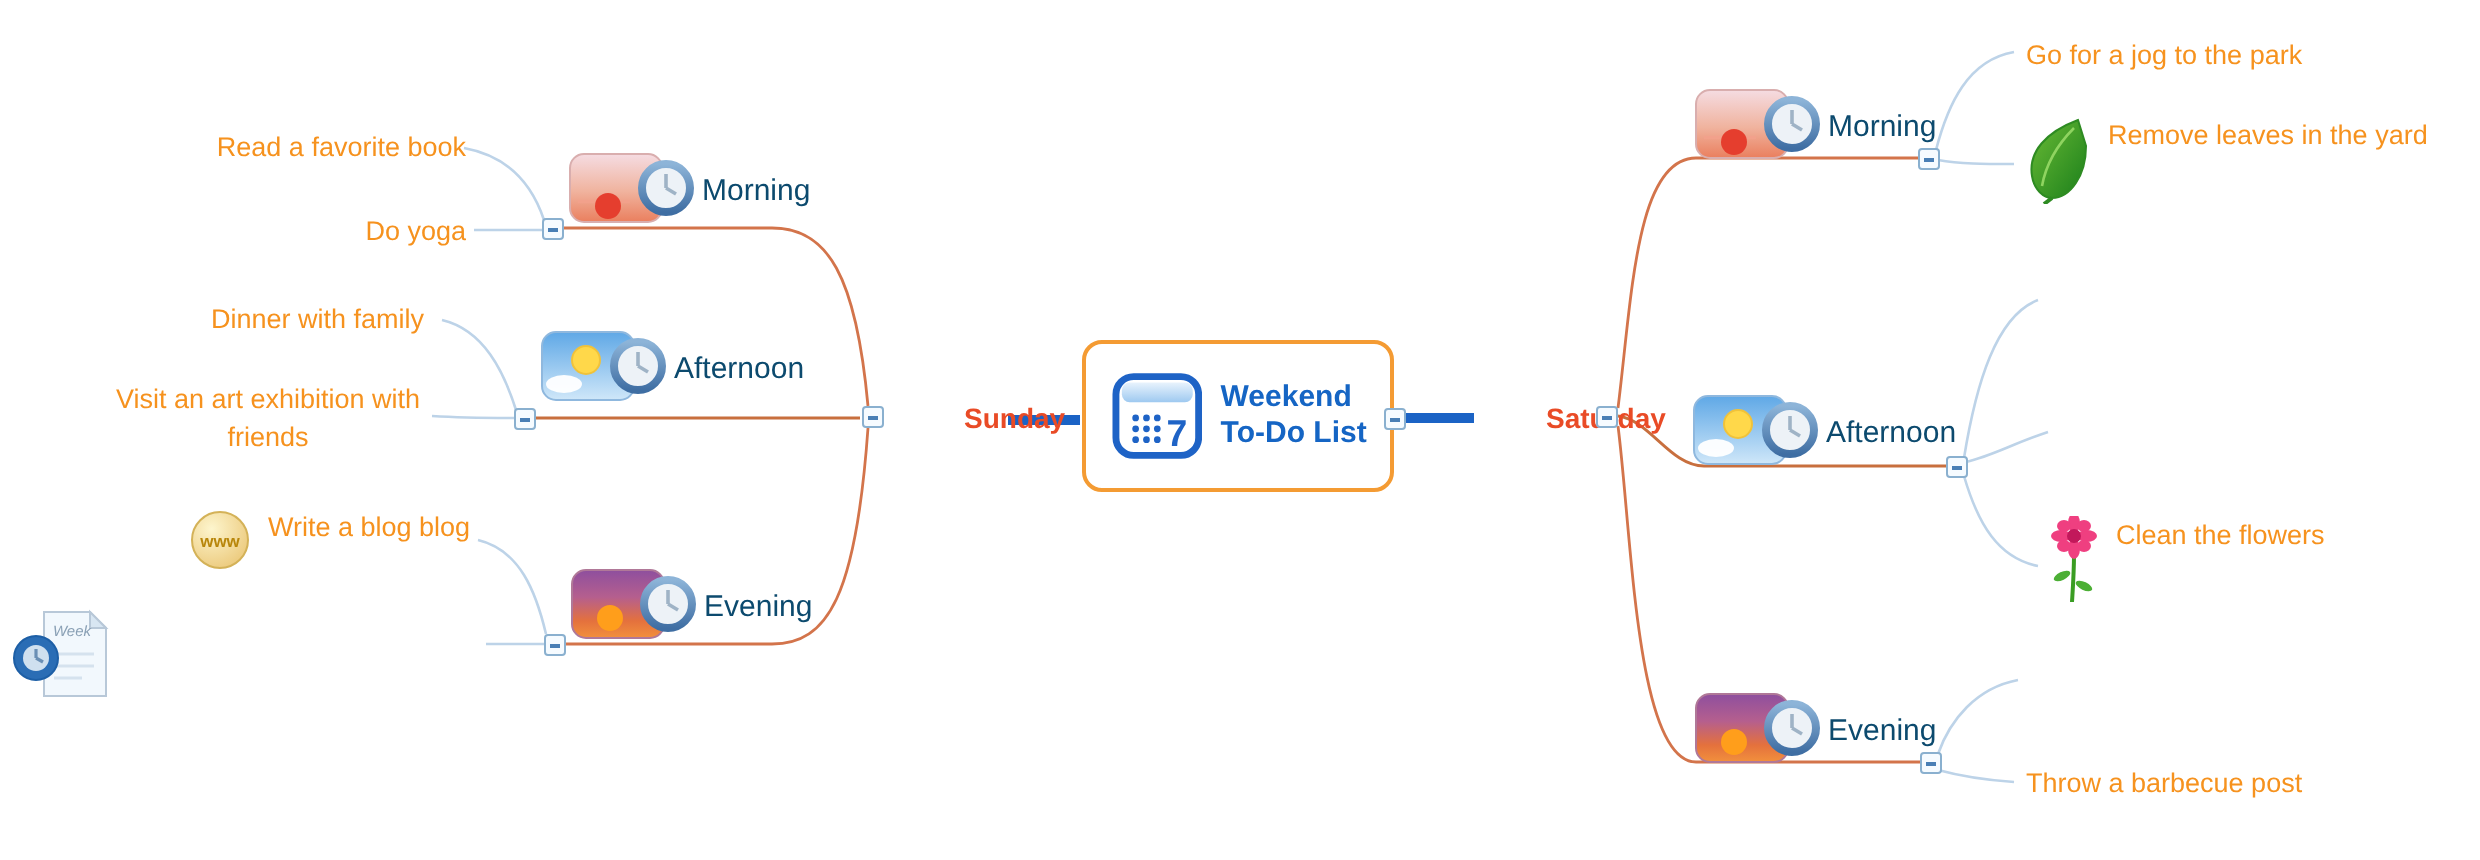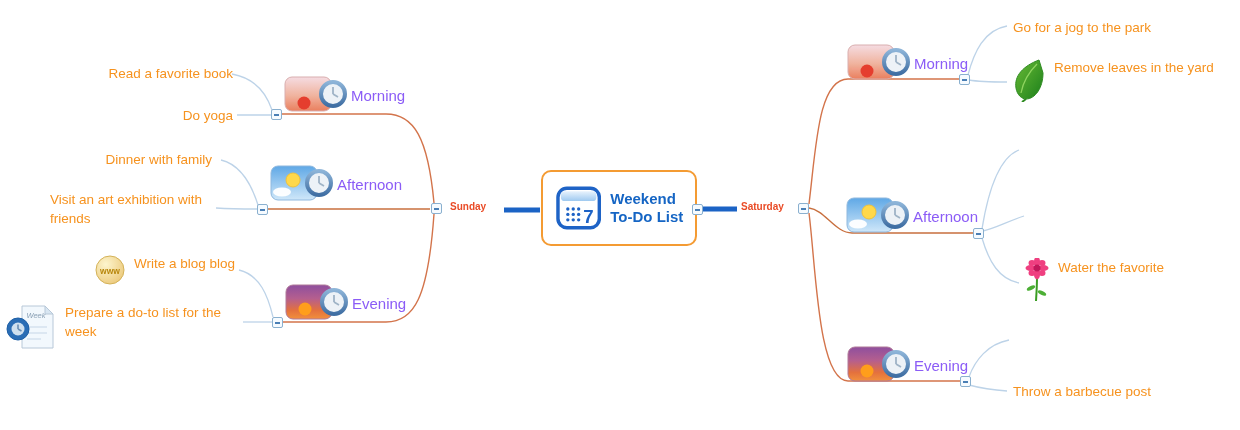--- a/index.html
+++ b/index.html
@@ -1,29 +1,29 @@
 <!DOCTYPE html>
 <html><head>
 <meta charset="utf-8">
 <style>
   html,body{margin:0;padding:0;background:#fff;}
   #canvas{position:relative;width:1240px;height:430px;background:#fff;overflow:hidden;
           font-family:"Liberation Sans", sans-serif;}
   #wires{position:absolute;left:0;top:0;pointer-events:none;}
 
-  .task{position:absolute;font-size:13.5px;color:#F6921E;line-height:19px;white-space:nowrap;}
+  .task{position:absolute;font-size:13.5px;color:#F6921E;line-height:19px;white-space:nowrap;text-align:center;}
   .task.block{white-space:normal;}
   .task-row{position:absolute;display:flex;align-items:flex-start;}
   .task-row .t-label{font-size:13.5px;color:#F6921E;line-height:19px;margin-left:8px;white-space:nowrap;}
   .task-row .t-label.wrap{white-space:normal;width:175px;}
 
-  .day-label{position:absolute;font-size:10px;font-weight:bold;color:#E94B26;white-space:nowrap;}
+  .day-label{position:absolute;font-size:14px;font-weight:bold;color:#E94B26;white-space:nowrap;margin-left:32px;}
 
   .time-node{position:absolute;display:flex;align-items:center;}
-  .tn-label{font-size:15px;color:#8b5cf6;margin-left:3px;white-space:nowrap;}
+  .tn-label{font-size:15px;color:#0c4a6e;margin-left:3px;white-space:nowrap;}
 
   .root-node{position:absolute;left:541px;top:170px;width:156px;height:76px;box-sizing:border-box;
              background:#fff;border:2px solid #F49B33;border-radius:10px;
              display:flex;align-items:center;padding-left:13px;}
   .root-title{margin-left:9px;width:86px;font-size:15px;font-weight:bold;color:#1565C4;line-height:18px;}
 
   .minus{position:absolute;width:11px;height:11px;box-sizing:border-box;background:#f6fbff;
          border:1px solid #8ab0cf;border-radius:2px;display:flex;align-items:center;justify-content:center;}
   .minus i{display:block;width:5px;height:2px;background:#4a7fb5;}
 </style>
@@ -210,21 +210,20 @@
       <path d="M40,3 l8,8 h-8 z" fill="#d8e6f2" stroke="#b8c8d8"></path>
       <line x1="22" y1="24" x2="42" y2="24" stroke="#d5e2ee" stroke-width="1.5"></line>
       <line x1="22" y1="30" x2="42" y2="30" stroke="#d5e2ee" stroke-width="1.5"></line>
       <line x1="22" y1="36" x2="36" y2="36" stroke="#d5e2ee" stroke-width="1.5"></line>
       <text x="31" y="15" text-anchor="middle" font-size="7.5" font-style="italic" fill="#8aa0b5">Week</text>
       <circle cx="13" cy="26" r="11" fill="#2a6db5" stroke="#1d5fa6"></circle>
       <circle cx="13" cy="26" r="6.5" fill="#cfe0ef"></circle>
       <line x1="13" y1="26" x2="13" y2="21.5" stroke="#6a8fb5" stroke-width="1.6"></line>
       <line x1="13" y1="26" x2="16.5" y2="28" stroke="#6a8fb5" stroke-width="1.6"></line>
     </svg>
-    <span class="t-label wrap">Prepare a do-to list for the week</span>
   </div>
 
   <div class="task" style="left:1013px;top:18px">Go for a jog to the park</div>
 
   <div class="task-row" style="left:1012px;top:58px">
     <svg width="34" height="44" viewBox="0 0 34 44">
       <path d="M27,2 C11,8 2,18 4,30 C5,37 10,41 14,41 C23,41 31,30 31,15 Z" fill="url(#g-leaf)" stroke="#2e8b22"></path>
       <path d="M25,6 C17,14 11,24 9,35" stroke="#8fd460" stroke-width="1.3" fill="none"></path>
       <line x1="14" y1="41" x2="10" y2="44" stroke="#2e8b22" stroke-width="2"></line>
     </svg>
@@ -243,21 +242,21 @@
           <ellipse cx="13" cy="16.5" rx="3" ry="5"></ellipse>
         <ellipse cx="6.5" cy="10" rx="5" ry="3"></ellipse>
           <ellipse cx="19.5" cy="10" rx="5" ry="3"></ellipse>
         <ellipse cx="8" cy="5" rx="3.5" ry="3"></ellipse>
           <ellipse cx="18" cy="5" rx="3.5" ry="3"></ellipse>
         <ellipse cx="8" cy="15" rx="3.5" ry="3"></ellipse>
           <ellipse cx="18" cy="15" rx="3.5" ry="3"></ellipse>
       </g>
       <circle cx="13" cy="10" r="3.5" fill="#c2185b"></circle>
     </svg>
-    <span class="t-label">Water the favorite</span>
+    <span class="t-label">Clean the flowers</span>
   </div>
 
 
   <div class="task" style="left:1013px;top:382px">Throw a barbecue post</div>
 
   <div class="minus" style="left:692px;top:204px">
       <i></i>
     </div>
   <div class="minus" style="left:431px;top:203px">
       <i></i>

